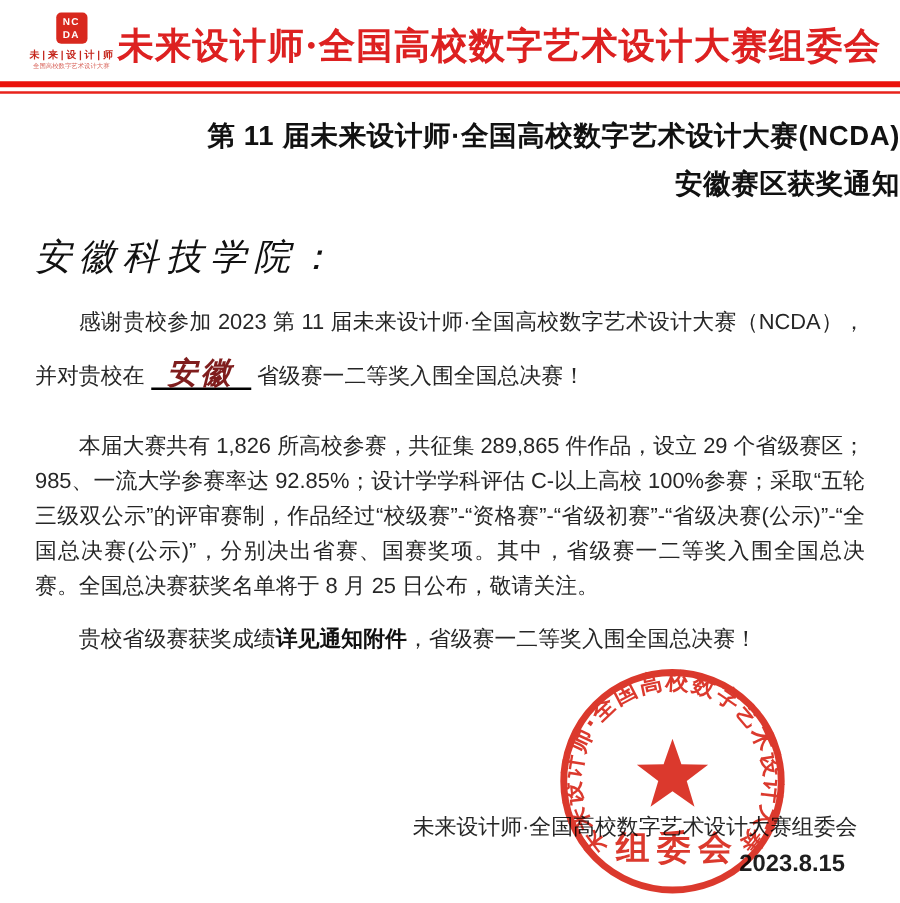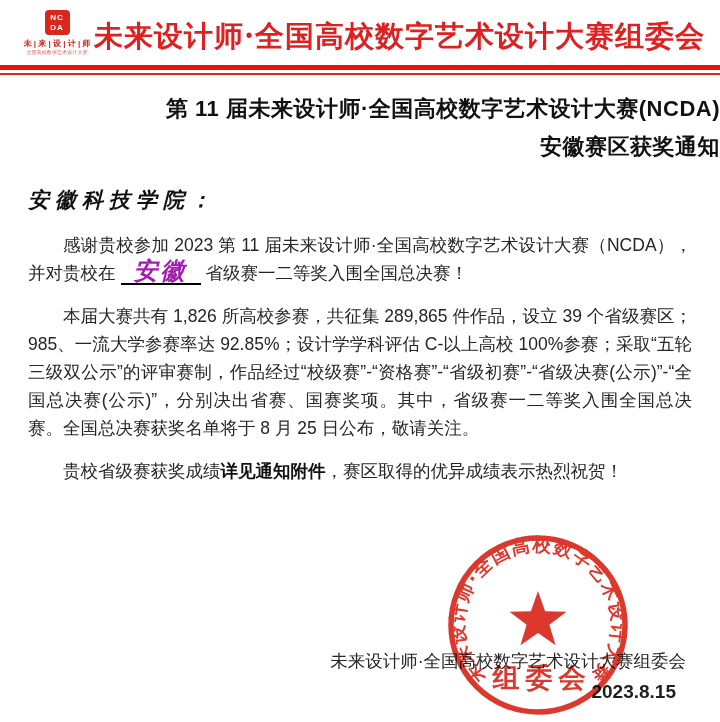--- a/index.html
+++ b/index.html
@@ -81,47 +81,47 @@
     line-height: 38px;
     letter-spacing: 0.5px;
   }
 
   
   .body-area { padding: 0 28px; }
   .salutation {
     margin-top: 20px;
     font-family: "DejaVu Serif", serif;
     font-style: italic;
-    font-weight: bold;
-    font-size: 21px;
+    font-weight: normal;
+    font-size: 29px;
     letter-spacing: 6px;
     color: #111111;
   }
   .para {
     margin-top: 15px;
     font-size: 17.5px;
     line-height: 28px;
     color: #262626;
     text-align: justify;
     text-indent: 2em;
   }
   .para.first { margin-top: 17px; }
   .blank-fill {
     display: inline-block;
     text-indent: 0;
     padding: 0 13px;
-    margin: 0 5px;
+    margin: 15px 5px;
     border-bottom: 2.5px solid #000000;
     font-family: "DejaVu Serif", serif;
     font-style: italic;
     font-weight: bold;
     font-size: 24px;
     line-height: 24px;
     letter-spacing: 3px;
-    color: #a21caf;
+    color: #7f1d1d;
   }
   .bold-underline {
     font-weight: bold;
     color: #111111;
     text-decoration-thickness: 2px;
     text-underline-offset: 4px;
   }
 
   
   .signature {
@@ -177,23 +177,23 @@
   <div class="doc-title">
     <div class="doc-title-line">第 11 届未来设计师·全国高校数字艺术设计大赛(NCDA)</div>
     <div class="doc-title-line">安徽赛区获奖通知</div>
   </div>
 
   <div class="body-area">
     <div class="salutation">安徽科技学院：</div>
 
     <p class="para first"><span>感谢贵校参加 2023 第 11 届未来设计师·全国高校数字艺术设计大赛（NCDA），并对贵校在</span><span class="blank-fill">安徽</span><span>省级赛一二等奖入围全国总决赛！</span></p>
 
-    <p class="para">本届大赛共有 1,826 所高校参赛，共征集 289,865 件作品，设立 39 个省级赛区；985、一流大学参赛率达 92.85%；设计学学科评估 C-以上高校 100%参赛；采取“五轮三级双公示”的评审赛制，作品经过“校级赛”-“资格赛”-“省级初赛”-“省级决赛(公示)”-“全国总决赛(公示)”，分别决出省赛、国赛奖项。其中，省级赛一二等奖入围全国总决赛。全国总决赛获奖名单将于 8 月 25 日公布，敬请关注。</p>
-
-    <p class="para"><span>贵校省级赛获奖成绩</span><span class="bold-underline">详见通知附件</span><span>，赛区取得的优异成绩表示热烈祝贺！</span></p>
+    <p class="para">本届大赛共有 1,826 所高校参赛，共征集 289,865 件作品，设立 29 个省级赛区；985、一流大学参赛率达 92.85%；设计学学科评估 C-以上高校 100%参赛；采取“五轮三级双公示”的评审赛制，作品经过“校级赛”-“资格赛”-“省级初赛”-“省级决赛(公示)”-“全国总决赛(公示)”，分别决出省赛、国赛奖项。其中，省级赛一二等奖入围全国总决赛。全国总决赛获奖名单将于 8 月 25 日公布，敬请关注。</p>
+
+    <p class="para"><span>贵校省级赛获奖成绩</span><span class="bold-underline">详见通知附件</span><span>，省级赛一二等奖入围全国总决赛！</span></p>
   </div>
 
   <div class="signature">未来设计师·全国高校数字艺术设计大赛组委会</div>
   <div class="sign-date">2023.8.15</div>
 
   <svg class="seal-stamp" viewBox="0 0 204 196" xmlns="http://www.w3.org/2000/svg">
     <circle cx="102" cy="98" r="87" fill="none" stroke="#d92a1d" stroke-width="5.5"></circle>
     <path id="sealArc" d="M 45 145.2 A 74 74 0 1 1 159 145.2" fill="none"></path>
     <text font-size="18.5" font-weight="bold" fill="#d92a1d" letter-spacing="1.5" font-family="DejaVu Sans, sans-serif">
       <textPath href="#sealArc" startOffset="50%" text-anchor="middle">未来设计师·全国高校数字艺术设计大赛</textPath>

